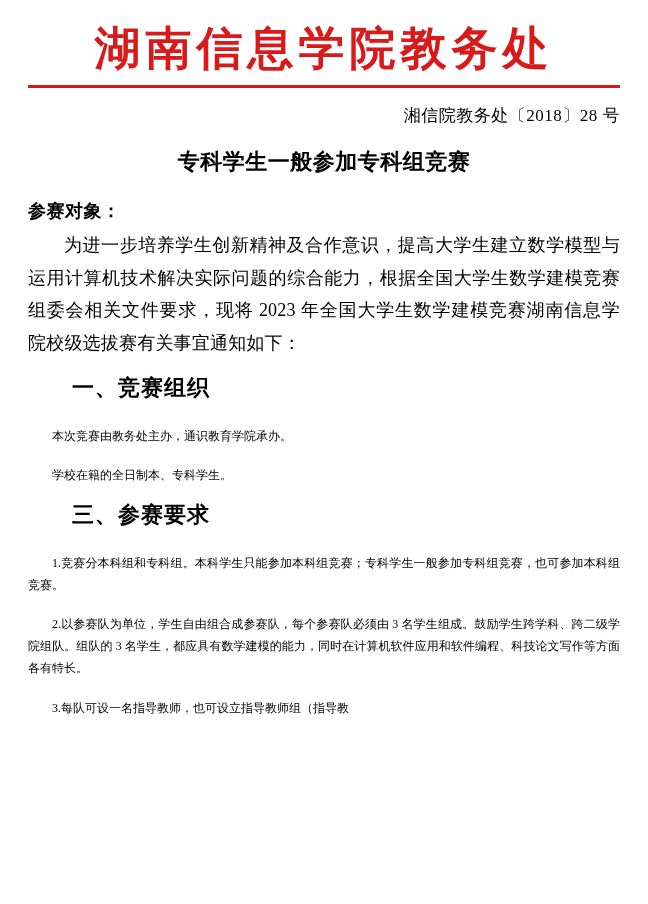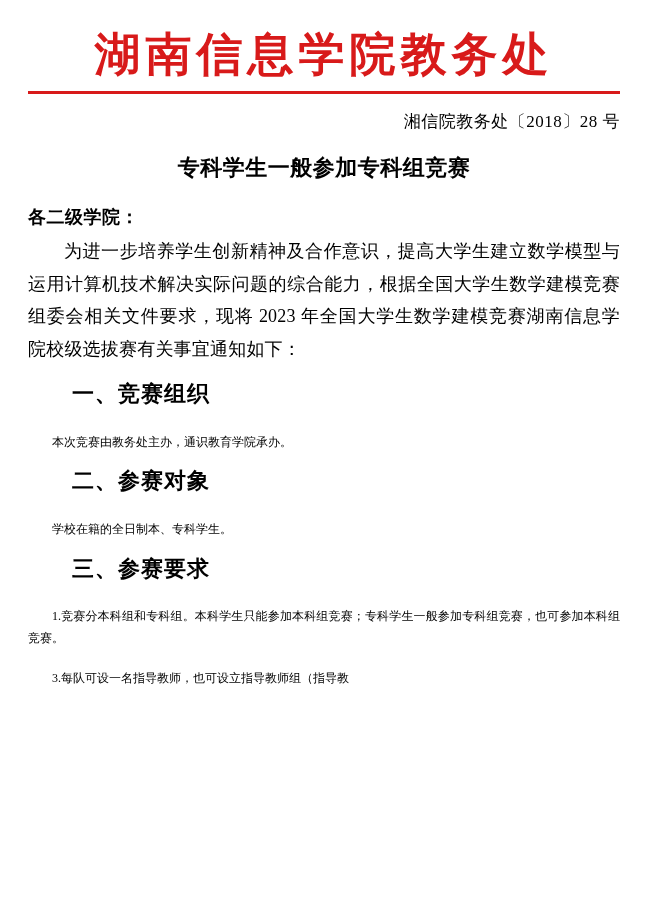--- a/index.html
+++ b/index.html
@@ -18,21 +18,21 @@
     position: relative;
     width: 648px;
     height: 904px;
     box-sizing: border-box;
     padding: 0 28px;
   }
 
   
   .masthead {
     text-align: center;
-    padding-top: 28px;
+    padding-top: 22px;
   }
   .masthead-title {
     font-family: "DejaVu Serif", "Liberation Serif", serif;
     font-weight: 700;
     font-size: 46px;
     letter-spacing: 5px;
     color: #d81a1a;
     line-height: 1.15;
     white-space: nowrap;
   }
@@ -108,27 +108,27 @@
     <div class="masthead-title">湖南信息学院教务处</div>
     <div class="masthead-rule"></div>
   </div>
 
   <div class="doc-number">湘信院教务处〔2018〕28 号</div>
 
   <div class="doc-title">
     <span class="doc-title-line">专科学生一般参加专科组竞赛</span>
   </div>
 
-  <div class="salutation">各二级学院：</div>
+  <div class="salutation">参赛对象：</div>
 
   <div class="para indent">为进一步培养学生创新精神及合作意识，提高大学生建立数学模型与运用计算机技术解决实际问题的综合能力，根据全国大学生数学建模竞赛组委会相关文件要求，现将 2023 年全国大学生数学建模竞赛湖南信息学院校级选拔赛有关事宜通知如下：</div>
 
   <div class="section-head">一、竞赛组织</div>
   <div class="sub-para">本次竞赛由教务处主办，通识教育学院承办。</div>
 
-  <div class="section-head">二、参赛对象</div>
   <div class="sub-para">学校在籍的全日制本、专科学生。</div>
 
   <div class="section-head">三、参赛要求</div>
   <div class="sub-para">1.竞赛分本科组和专科组。本科学生只能参加本科组竞赛；专科学生一般参加专科组竞赛，也可参加本科组竞赛。</div>
+  <div class="sub-para">2.以参赛队为单位，学生自由组合成参赛队，每个参赛队必须由 3 名学生组成。鼓励学生跨学科、跨二级学院组队。组队的 3 名学生，都应具有数学建模的能力，同时在计算机软件应用和软件编程、科技论文写作等方面各有特长。</div>
   <div class="sub-para">3.每队可设一名指导教师，也可设立指导教师组（指导教</div>
 
 </div>
 
 </body></html>

